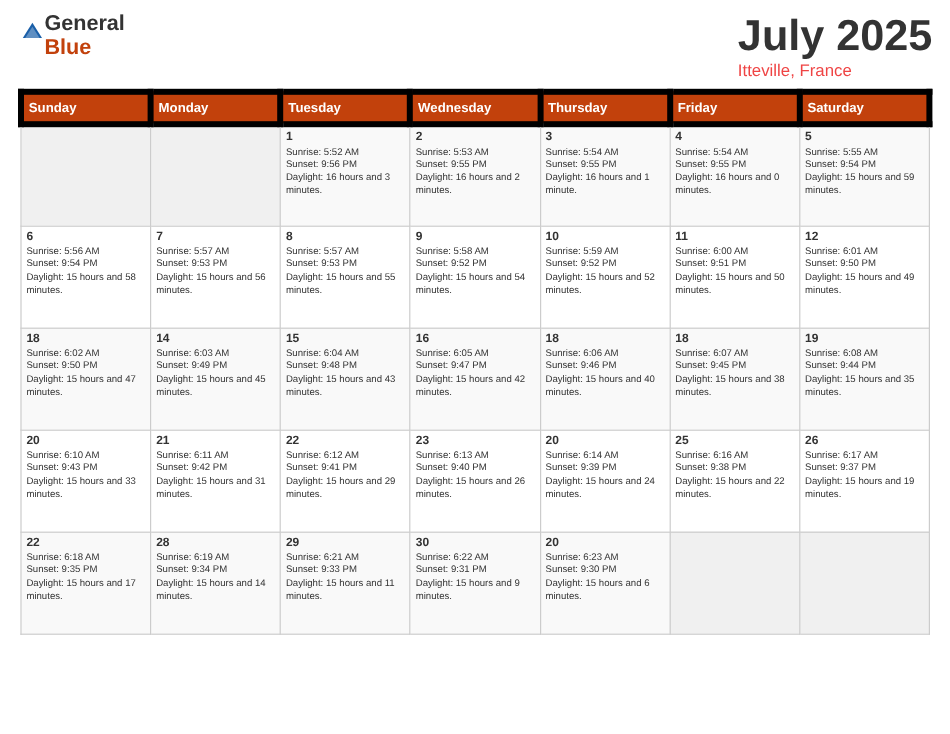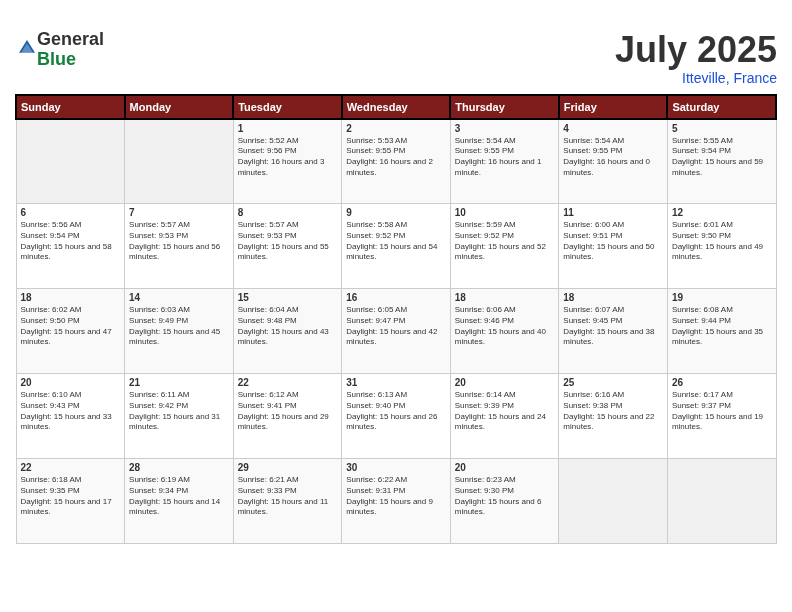--- a/index.html
+++ b/index.html
@@ -8,70 +8,68 @@
       background: #fff;
       width: 792px;
       height: 612px;
       overflow: hidden;
     }
     .page {
       width: 792px;
       height: 520px;
       background: #fff;
       padding: 10px 15px;
-      margin-top: 20px;
     }
     .header {
       display: flex;
       justify-content: space-between;
       align-items: flex-start;
       margin-bottom: 8px;
     }
     .logo {
       display: flex;
       align-items: center;
     }
     .logo-text {
       font-size: 18px;
       font-weight: bold;
       line-height: 1.1;
     }
     .logo-general { color: #333; }
-    .logo-blue { color: #15803d; }
+    .logo-blue { color: #c2410c; }
     .logo-icon {
       width: 20px;
       height: 20px;
       margin-left: 2px;
     }
     .title-block {
-      text-align: right;
     }
     .month-title {
       font-size: 36px;
       font-weight: bold;
       color: #333;
       line-height: 1.1;
     }
     .location {
       font-size: 14px;
-      color: #1d4ed8;
+      color: #ef4444;
     }
     table {
       width: 100%;
       border-collapse: collapse;
       table-layout: fixed;
     }
     thead tr th {
-      background-color: #7f1d1d;
+      background-color: #c2410c;
       color: #fff;
       font-size: 11px;
       font-weight: bold;
       padding: 5px 4px;
       text-align: left;
-      border: 2px solid #000000;
+      border: 5px solid #000000;
     }
     tbody tr td {
       border: 1px solid #ccc;
       vertical-align: top;
       padding: 3px 4px;
       font-size: 8.5px;
       color: #333;
       height: 85px;
       background: #fff;
     }
@@ -221,21 +219,21 @@
           </td>
           <td>
             <span class="day-num">21</span>
             <div class="cell-content">Sunrise: 6:11 AM<br>Sunset: 9:42 PM<br>Daylight: 15 hours and 31 minutes.</div>
           </td>
           <td>
             <span class="day-num">22</span>
             <div class="cell-content">Sunrise: 6:12 AM<br>Sunset: 9:41 PM<br>Daylight: 15 hours and 29 minutes.</div>
           </td>
           <td>
-            <span class="day-num">31</span>
+            <span class="day-num">23</span>
             <div class="cell-content">Sunrise: 6:13 AM<br>Sunset: 9:40 PM<br>Daylight: 15 hours and 26 minutes.</div>
           </td>
           <td>
             <span class="day-num">20</span>
             <div class="cell-content">Sunrise: 6:14 AM<br>Sunset: 9:39 PM<br>Daylight: 15 hours and 24 minutes.</div>
           </td>
           <td>
             <span class="day-num">25</span>
             <div class="cell-content">Sunrise: 6:16 AM<br>Sunset: 9:38 PM<br>Daylight: 15 hours and 22 minutes.</div>
           </td>

